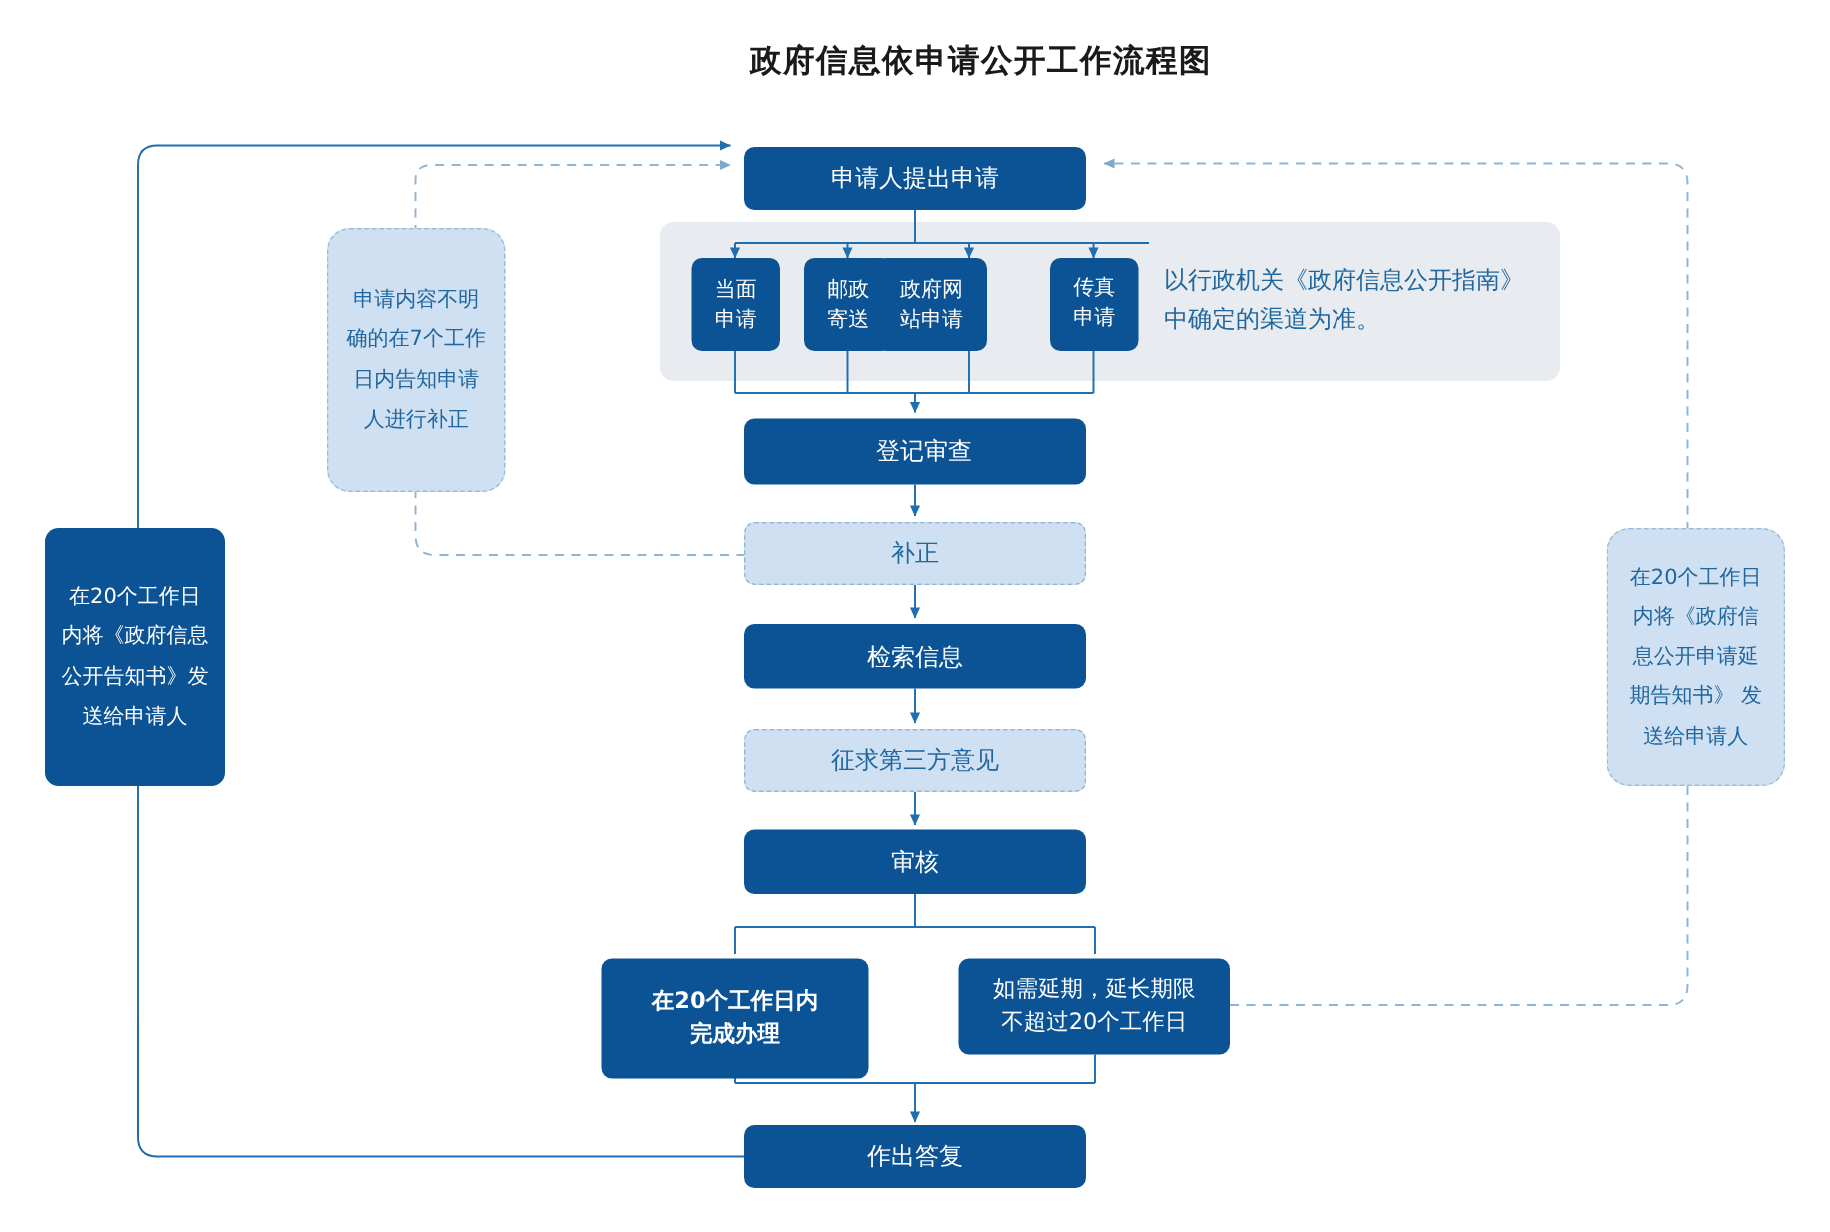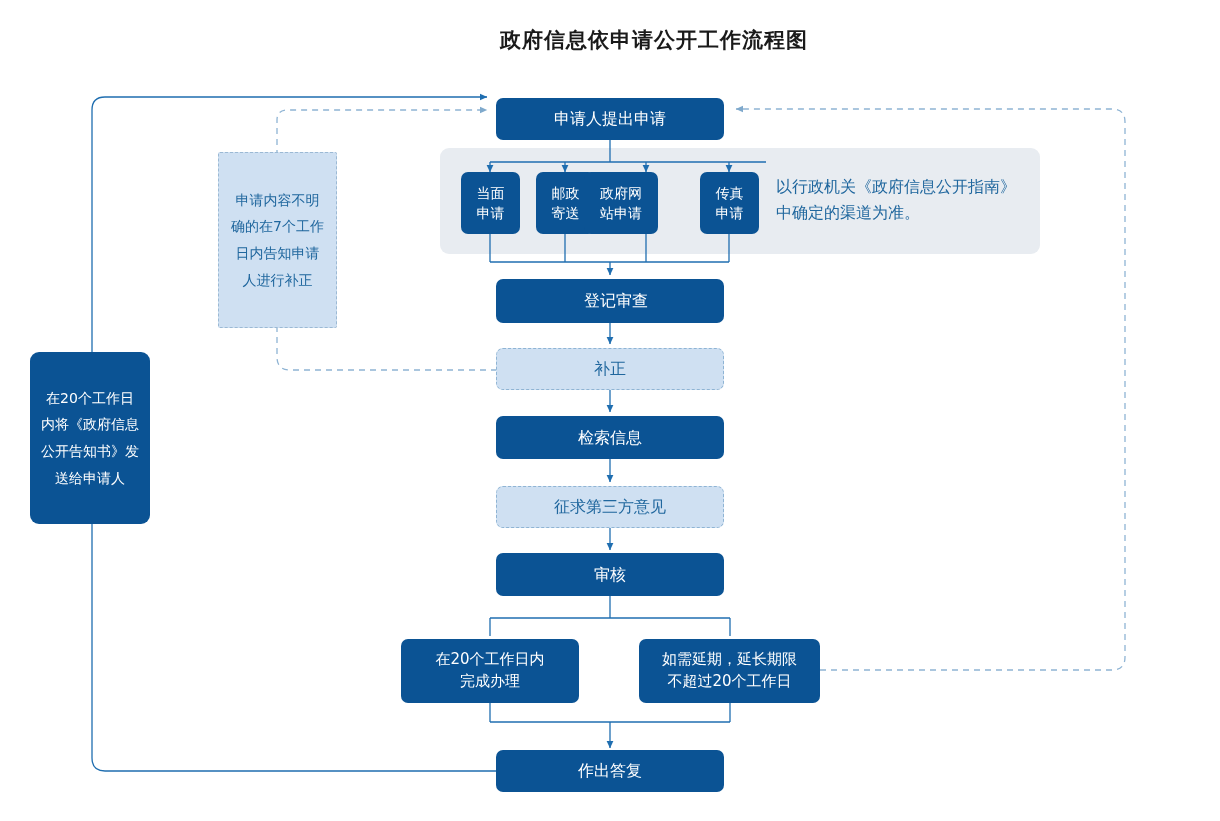--- a/index.html
+++ b/index.html
@@ -26,21 +26,21 @@
     display:flex;align-items:center;justify-content:center;
     text-align:center;
     border-radius:7px;
     box-sizing:border-box;
     line-height:1.45;
     z-index:5;
   }
   .node.dark{background:#0b5394;color:#ffffff;}
   .node.light{background:#cfe0f2;color:#20679e;border:1px dashed #8fb4d4;}
   .node.darkround{background:#0b5394;color:#ffffff;border-radius:9px;}
-  .node.lightnote{background:#cfe0f2;color:#20679e;border:1px dashed #9bb9d4;border-radius:2px;}
+  .node.lightnote{background:#cfe0f2;color:#20679e;border:1px dashed #9bb9d4;border-radius:15px;}
 
   .fs16{font-size:16px;}
   .fs15{font-size:15px;}
   .fs14{font-size:14px;}
 
   
   .gray-panel{
     position:absolute;
     background:#e8ecf1;
     border-radius:9px;
@@ -138,21 +138,21 @@
   <div class="node dark fs14" style="left:536px;top:172px;width:59px;height:62px;flex-direction:column;">
     <span>邮政</span>
     <span>寄送</span>
   </div>
 
   <div class="node dark fs14" style="left:584px;top:172px;width:74px;height:62px;flex-direction:column;">
     <span>政府网</span>
     <span>站申请</span>
   </div>
 
-  <div class="node dark fs14" style="left:700px;top:172px;width:59px;height:62px;flex-direction:column;">
+  <div class="node dark fs14" style="left:700px;top:172px;width:59px;height:62px;flex-direction:column;font-family:Liberation Serif, serif;">
     <span>传真</span>
     <span>申请</span>
   </div>
 
   <div class="note-text" style="left:776px;top:174px;width:262px;">
     <div>以行政机关《政府信息公开指南》</div>
     <div>中确定的渠道为准。</div>
   </div>
 
   <div class="node dark fs16" style="left:496px;top:279px;width:228px;height:44px;padding-left:12px;">
@@ -168,21 +168,21 @@
   </div>
 
   <div class="node light fs16" style="left:496px;top:486px;width:228px;height:42px;">
     <span>征求第三方意见</span>
   </div>
 
   <div class="node dark fs16" style="left:496px;top:553px;width:228px;height:43px;">
     <span>审核</span>
   </div>
 
-  <div class="node dark fs15" style="left:401px;top:639px;width:178px;height:64px;flex-direction:column;">
+  <div class="node dark fs15" style="left:401px;top:639px;width:178px;height:80px;flex-direction:column;font-weight:bold;">
     <span>在20个工作日内</span>
     <span>完成办理</span>
   </div>
 
   <div class="node dark fs15" style="left:639px;top:639px;width:181px;height:64px;flex-direction:column;">
     <span>如需延期，延长期限</span>
     <span>不超过20个工作日</span>
   </div>
 
   <div class="node dark fs16" style="left:496px;top:750px;width:228px;height:42px;">
@@ -190,14 +190,17 @@
   </div>
 
   <div class="node lightnote fs14" style="left:218px;top:152px;width:119px;height:176px;padding:14px 12px;line-height:1.9;">
     <span>申请内容不明确的在7个工作日内告知申请人进行补正</span>
   </div>
 
   <div class="node darkround fs14" style="left:30px;top:352px;width:120px;height:172px;padding:12px 11px;line-height:1.9;">
     <span>在20个工作日内将《政府信息公开告知书》发送给申请人</span>
   </div>
 
+  <div class="node lightnote fs14" style="left:1071px;top:352px;width:119px;height:172px;padding:12px 11px;line-height:1.9;">
+    <span>在20个工作日内将《政府信息公开申请延期告知书》 发送给申请人</span>
+  </div>
 
 </div>
 
 </body></html>

